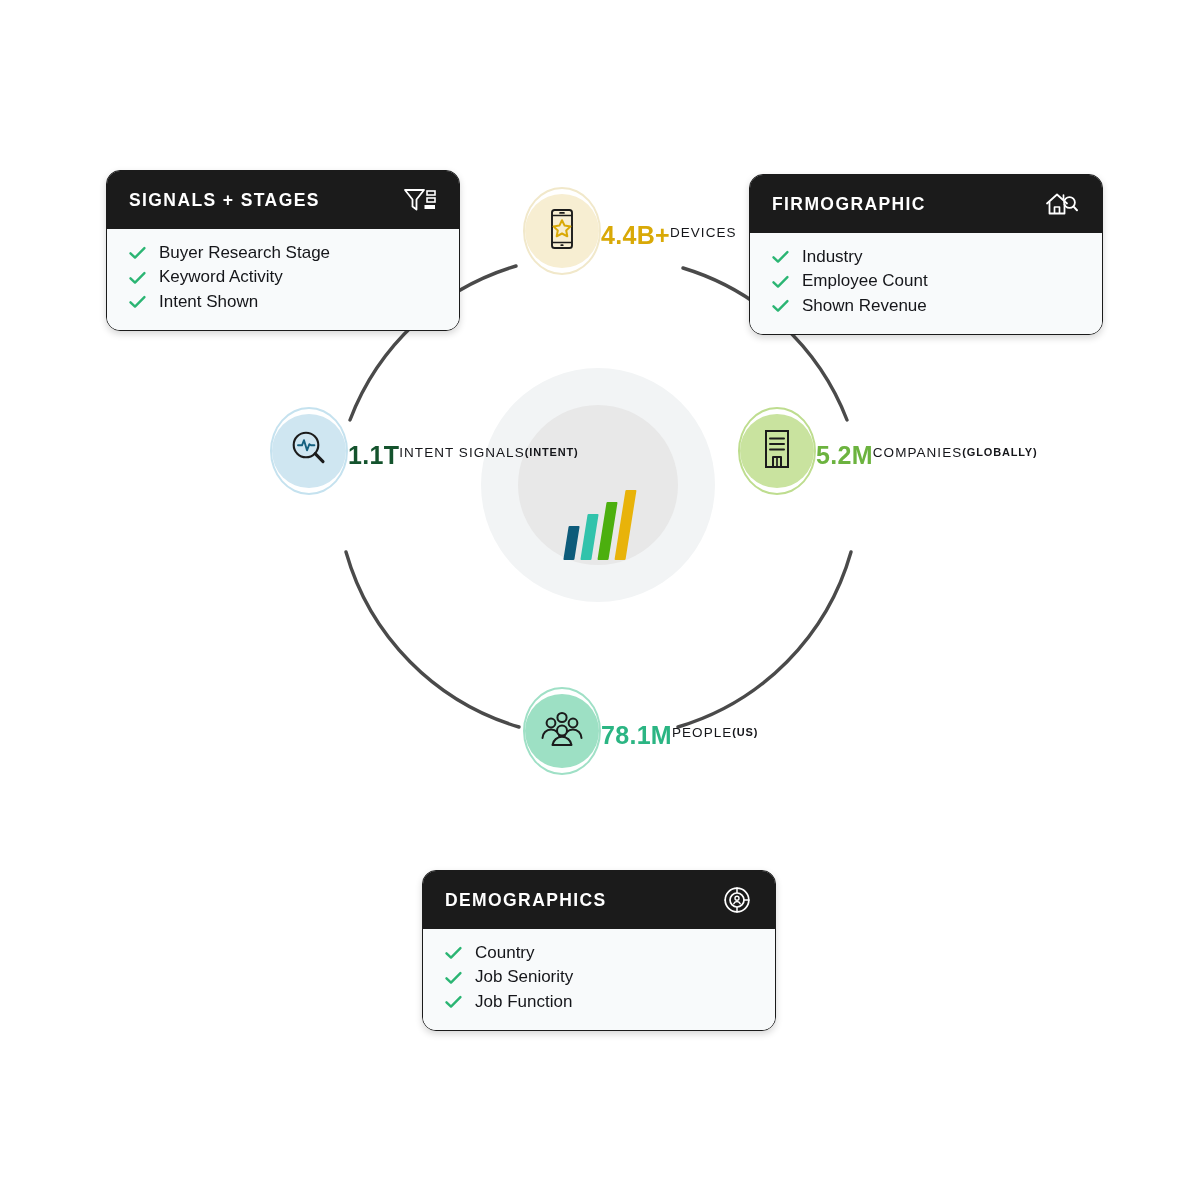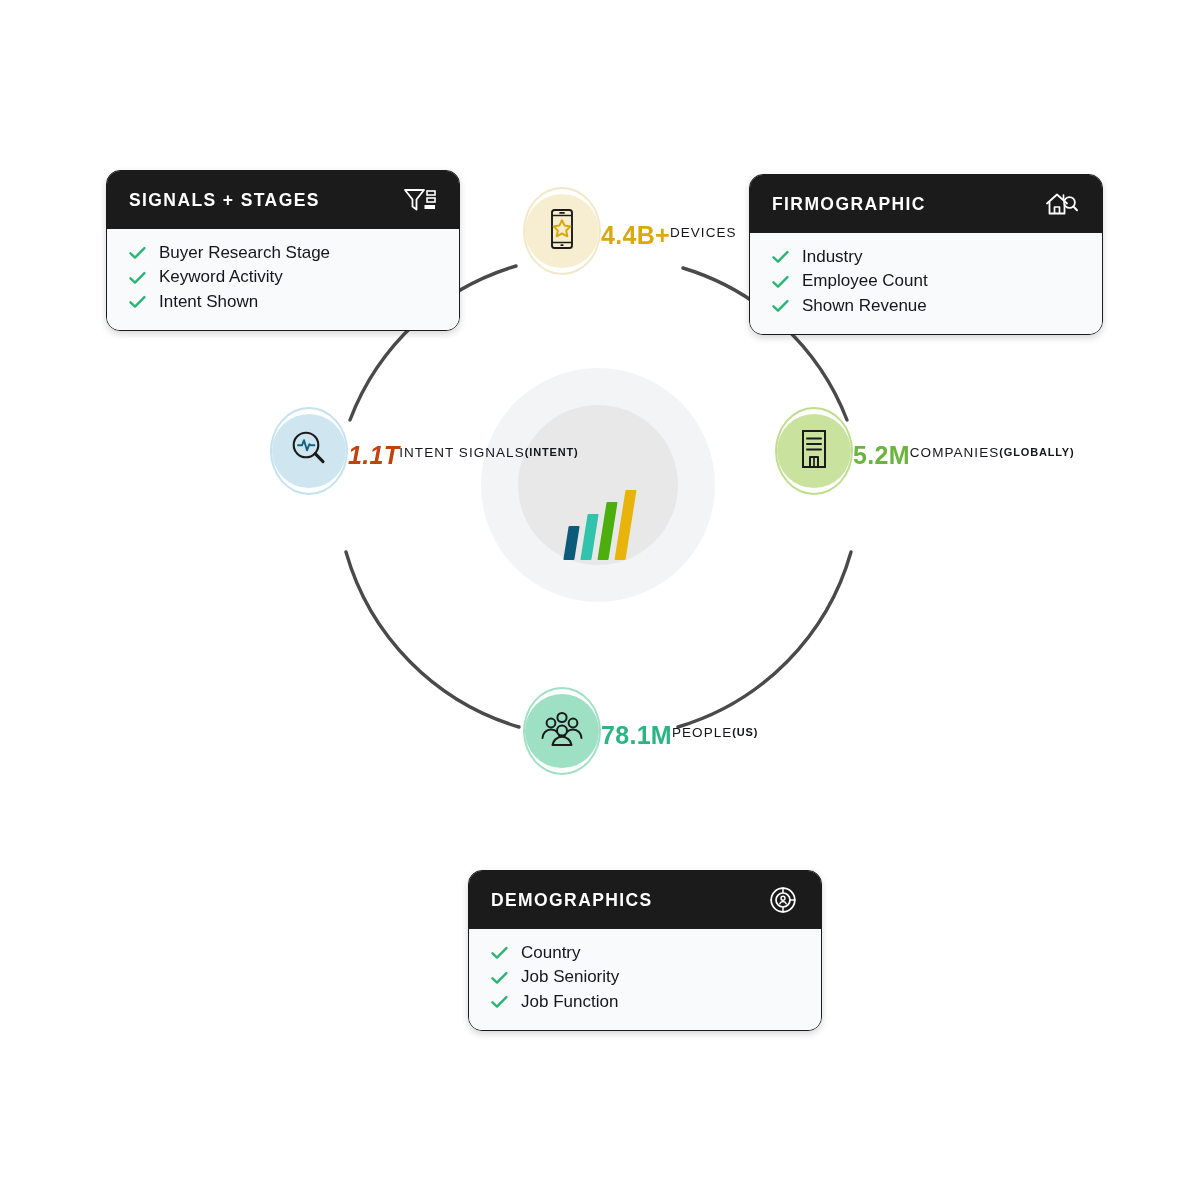--- a/index.html
+++ b/index.html
@@ -232,21 +232,21 @@
         <span class="check">
           <svg width="17" height="14" viewBox="0 0 17 14">
               <path d="M1.5 7.3 L6 11.6 L15.4 2.1" fill="none" stroke="#2bb573" stroke-width="2.4" stroke-linecap="round" stroke-linejoin="round"></path>
             </svg>
         </span>
         <span>Shown Revenue</span>
       </div>
     </div>
   </div>
 
-  <div class="card" style="left:422px; top:870px; width:352px;margin-left:46px;">
+  <div class="card" style="left:422px; top:870px; width:352px;">
     <div class="card-header">
       <span class="card-title">DEMOGRAPHICS</span>
       <span class="card-hdr-icon">
         <svg width="32" height="32" viewBox="0 0 32 32">
           <path d="M16 4.2 A11.8 11.8 0 0 1 27.8 16" fill="none" stroke="#ffffff" stroke-width="1.7" stroke-linecap="round"></path>
           <path d="M27.8 16 A11.8 11.8 0 0 1 16 27.8" fill="none" stroke="#ffffff" stroke-width="1.7" stroke-linecap="round"></path>
           <path d="M16 27.8 A11.8 11.8 0 0 1 4.2 16" fill="none" stroke="#ffffff" stroke-width="1.7" stroke-linecap="round"></path>
           <path d="M4.2 16 A11.8 11.8 0 0 1 16 4.2" fill="none" stroke="#ffffff" stroke-width="1.7" stroke-linecap="round"></path>
           <circle cx="16" cy="16" r="7" fill="none" stroke="#ffffff" stroke-width="1.7"></circle>
           <path d="M16 4.2 V9" fill="none" stroke="#ffffff" stroke-width="1.5"></path>
@@ -309,26 +309,26 @@
       <div class="node-disc" style="width:74px; height:74px; background:#cfe6f1;">
         <span>
           <svg width="42" height="42" viewBox="0 0 42 42">
             <circle cx="18" cy="17" r="12.3" fill="none" stroke="#1b1b1b" stroke-width="2.1"></circle>
             <path d="M27.2 25.7 L35 33.6" fill="none" stroke="#1b1b1b" stroke-width="3.1" stroke-linecap="round"></path>
             <path d="M10 17.3 H14 L16 12.2 L19 22.3 L21.4 16.2 L23 17.3 H26.4" fill="none" stroke="#14607f" stroke-width="1.9" stroke-linejoin="round" stroke-linecap="round"></path>
           </svg>
         </span>
       </div>
     </div>
-    <span class="node-value" style="color:#c2410c;font-style:italic;">1.1T</span>
+    <span class="node-value" style="color:#14532d;">1.1T</span>
     <span class="node-label">INTENT SIGNALS</span>
     <span class="node-sub">(INTENT)</span>
   </div>
 
-  <div class="node" style="left:775px; top:407px; width:152px;justify-content:space-between;">
+  <div class="node" style="left:738px; top:407px; width:152px;justify-content:space-between;">
     <div class="node-ring" style="width:88px; height:88px; border:2px solid #bedd8f;">
       <div class="node-disc" style="width:74px; height:74px; background:#c9e39f;">
         <span>
           <svg width="36" height="42" viewBox="0 0 36 42">
             <rect x="7" y="3" width="22" height="36" fill="none" stroke="#1b1b1b" stroke-width="2"></rect>
             <path d="M11 10.5 H25" stroke="#1b1b1b" stroke-width="2" stroke-linecap="round"></path>
             <path d="M11 16 H25" stroke="#1b1b1b" stroke-width="2" stroke-linecap="round"></path>
             <path d="M11 21.5 H25" stroke="#1b1b1b" stroke-width="2" stroke-linecap="round"></path>
             <path d="M14 39 V29 H22 V39" fill="none" stroke="#1b1b1b" stroke-width="2" stroke-linejoin="round"></path>
             <path d="M18 29 V39" stroke="#1b1b1b" stroke-width="1.7"></path>

